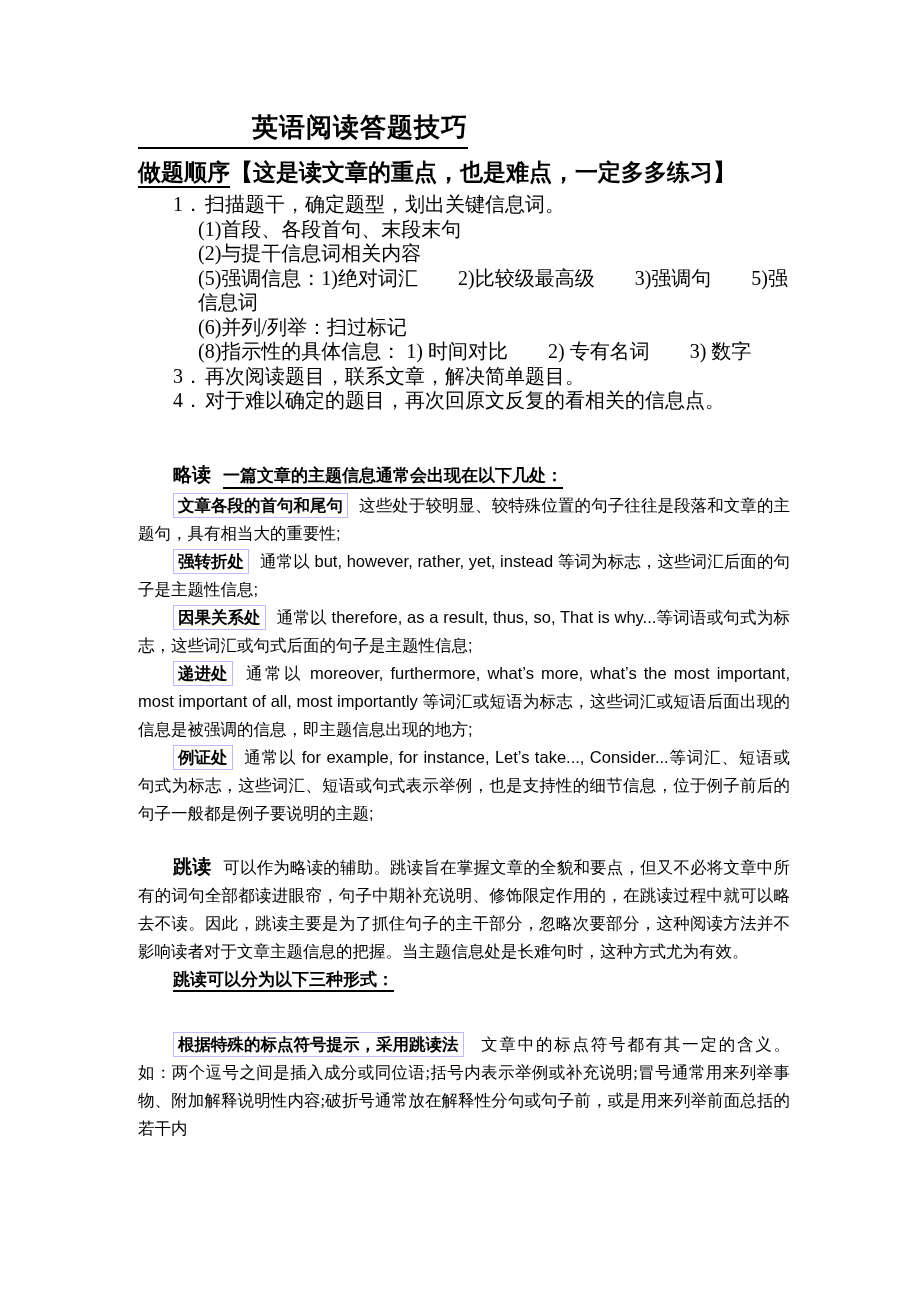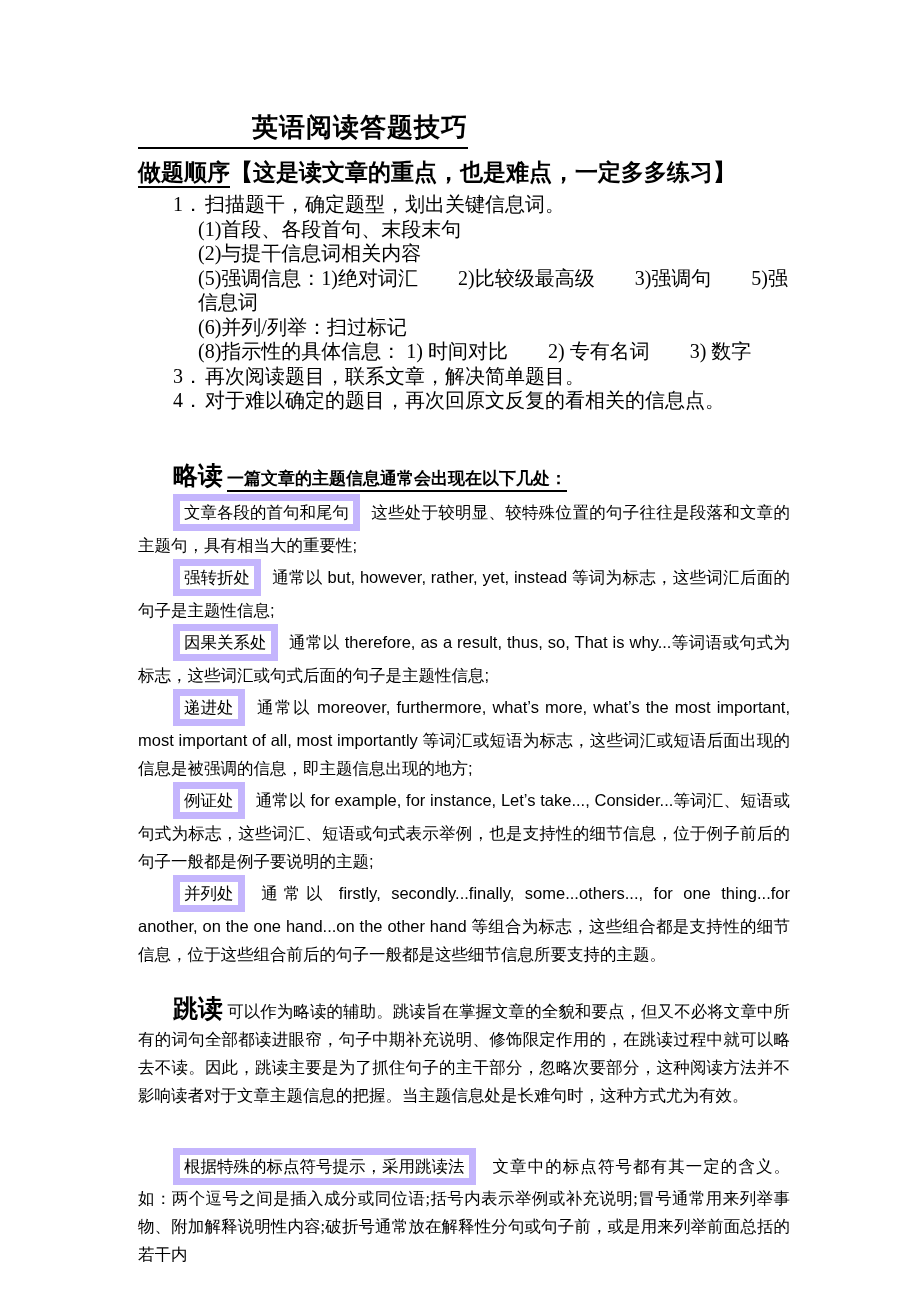--- a/index.html
+++ b/index.html
@@ -67,47 +67,47 @@
   .step-num  { margin-right: 2px; }
   
   .skim-section {
     margin-top: 48px;
     font-size: 16.5px;
     line-height: 28px;
   }
   .section-label {
     font-family: "Liberation Sans", "DejaVu Sans", sans-serif;
     font-weight: bold;
-    font-size: 25px;
-    margin-right: 4px;
+    font-size: 19px;
+    margin-right: 12px;
   }
   .skim-heading {
     padding-left: 35px;
   }
   .skim-heading .htext {
     font-family: Liberation Mono, monospace;
     font-weight: bold;
     font-size: 17px;
     border-bottom: 2px solid #000;
     padding-bottom: 1px;
     text-align: right;
   }
   .para {
     margin: 0;
     text-align: justify;
     text-indent: 35px;
     font-family: "Liberation Sans", "DejaVu Sans", sans-serif; 
   }
   .boxlabel {
     display: inline-block;
-    border: 7px solid #c4b5fd;
+    border: 1px solid #c4b5fd;
     padding: 0 4px;
     line-height: 23px;
     font-family: "Liberation Sans", "DejaVu Sans", sans-serif;
-    font-weight: normal;
+    font-weight: bold;
     margin-right: 11px;
     text-indent: 0;
   }
   
   .skip-section {
     margin-top: 26px;
     font-size: 16.5px;
     line-height: 28px;
   }
   .skip-intro {
@@ -176,27 +176,27 @@
     </p>
     <p class="para">
       <span class="boxlabel">因果关系处</span><span>通常以 therefore, as a result, thus, so, That is why...等词语或句式为标志，这些词汇或句式后面的句子是主题性信息;</span>
     </p>
     <p class="para">
       <span class="boxlabel">递进处</span><span>通常以 moreover, furthermore, what’s more, what’s the most important, most important of all, most importantly 等词汇或短语为标志，这些词汇或短语后面出现的信息是被强调的信息，即主题信息出现的地方;</span>
     </p>
     <p class="para">
       <span class="boxlabel">例证处</span><span>通常以 for example, for instance, Let’s take..., Consider...等词汇、短语或句式为标志，这些词汇、短语或句式表示举例，也是支持性的细节信息，位于例子前后的句子一般都是例子要说明的主题;</span>
     </p>
-    <p class="para">
-      <span class="boxlabel">并列处</span><span>通常以 firstly, secondly...finally, some...others..., for one thing...for another, on the one hand...on the other hand 等组合为标志，这些组合都是支持性的细节信息，位于这些组合前后的句子一般都是这些细节信息所要支持的主题。</span>
-    </p>
   </div>
 
   <div class="skip-section">
     <p class="skip-intro">
       <span class="section-label">跳读</span><span>可以作为略读的辅助。跳读旨在掌握文章的全貌和要点，但又不必将文章中所有的词句全部都读进眼帘，句子中期补充说明、修饰限定作用的，在跳读过程中就可以略去不读。因此，跳读主要是为了抓住句子的主干部分，忽略次要部分，这种阅读方法并不影响读者对于文章主题信息的把握。当主题信息处是长难句时，这种方式尤为有效。</span>
     </p>
+    <div class="forms-heading">
+      <span class="htext">跳读可以分为以下三种形式：</span>
+    </div>
     <p class="form-para">
       <span class="boxlabel">根据特殊的标点符号提示，采用跳读法</span><span>文章中的标点符号都有其一定的含义。如：两个逗号之间是插入成分或同位语;括号内表示举例或补充说明;冒号通常用来列举事物、附加解释说明性内容;破折号通常放在解释性分句或句子前，或是用来列举前面总括的若干内</span>
     </p>
   </div>
 
 </div>
 
 </body></html>

